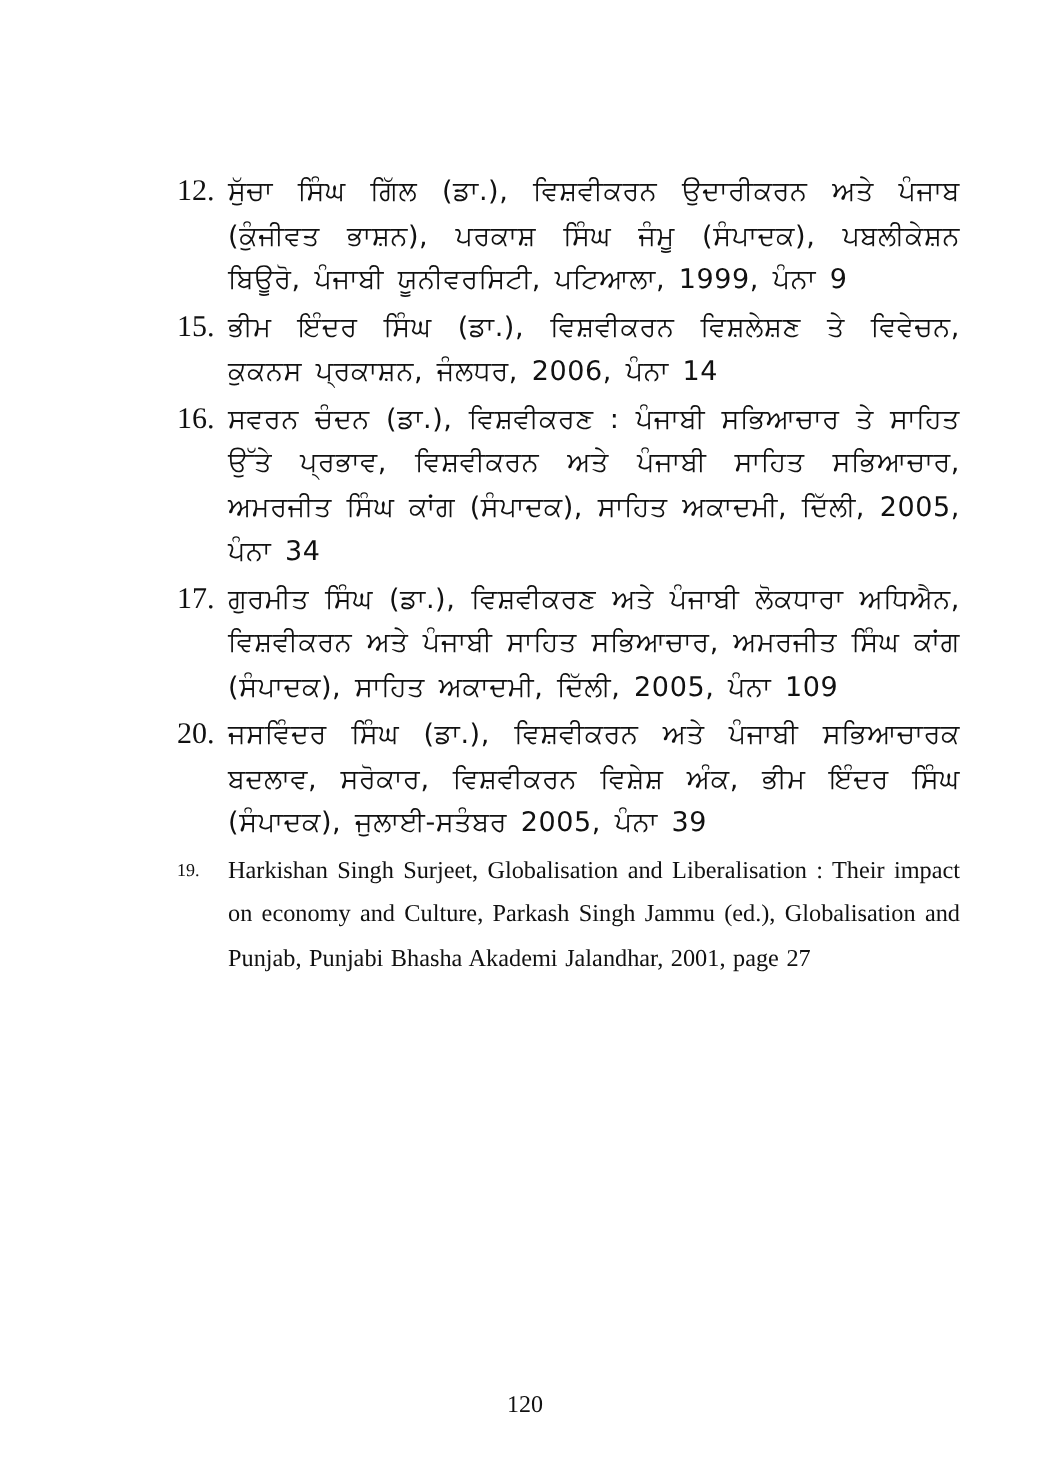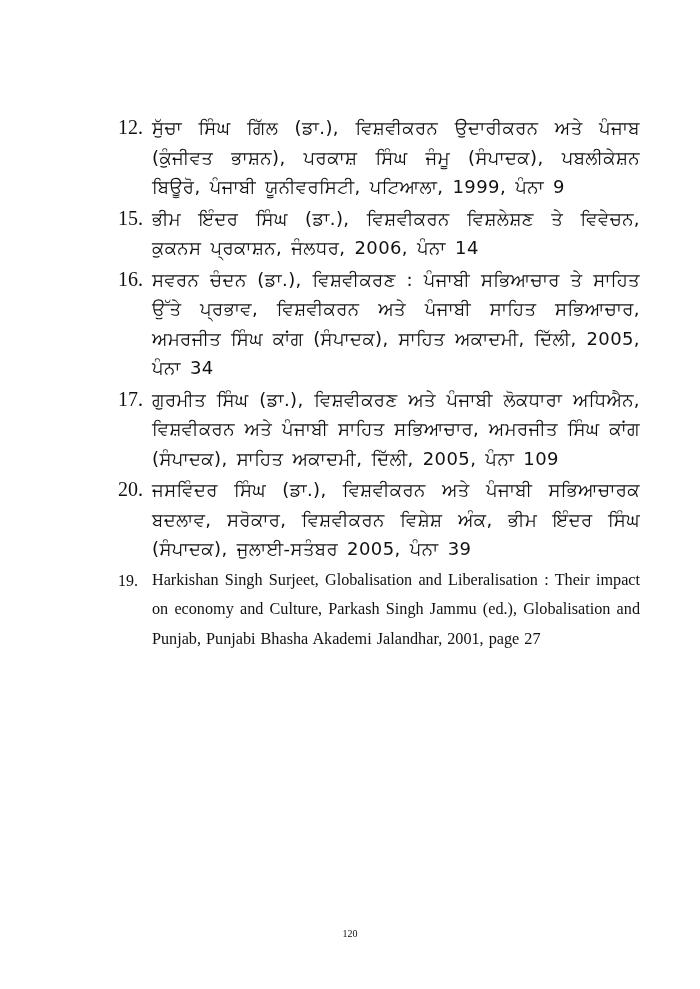--- a/index.html
+++ b/index.html
@@ -46,36 +46,36 @@
   .ref-text {
     flex: 1 1 auto;
     font-family: "DejaVu Sans", "Liberation Sans", sans-serif;
     font-size: 18px;
     line-height: 29.5px;
     text-align: justify;
     word-spacing: 3px;
     letter-spacing: 0.4px;
   }
   .ref.latin .ref-num {
-    font-size: 16px;
+    font-size: 12px;
   }
   .ref.latin .ref-text {
     font-family: "Liberation Serif", serif;
     font-size: 16.2px;
     letter-spacing: 0;
     word-spacing: 1px;
   }
   .page-number {
     position: absolute;
     top: 928px;
     left: 0;
     width: 700px;
     text-align: center;
     font-family: "Liberation Serif", serif;
-    font-size: 10px;
+    font-size: 16px;
   }
 </style>
 </head>
 <body>
 
 <div class="page">
   <ol class="refs">
     <li class="ref">
       <span class="ref-num">12.</span>
       <span class="ref-text">ਸੁੱਚਾ ਸਿੰਘ ਗਿੱਲ (ਡਾ.), ਵਿਸ਼ਵੀਕਰਨ ਉਦਾਰੀਕਰਨ ਅਤੇ ਪੰਜਾਬ (ਕੁੰਜੀਵਤ ਭਾਸ਼ਨ), ਪਰਕਾਸ਼ ਸਿੰਘ ਜੰਮੂ (ਸੰਪਾਦਕ), ਪਬਲੀਕੇਸ਼ਨ ਬਿਊਰੋ, ਪੰਜਾਬੀ ਯੂਨੀਵਰਸਿਟੀ, ਪਟਿਆਲਾ, 1999, ਪੰਨਾ 9</span>

